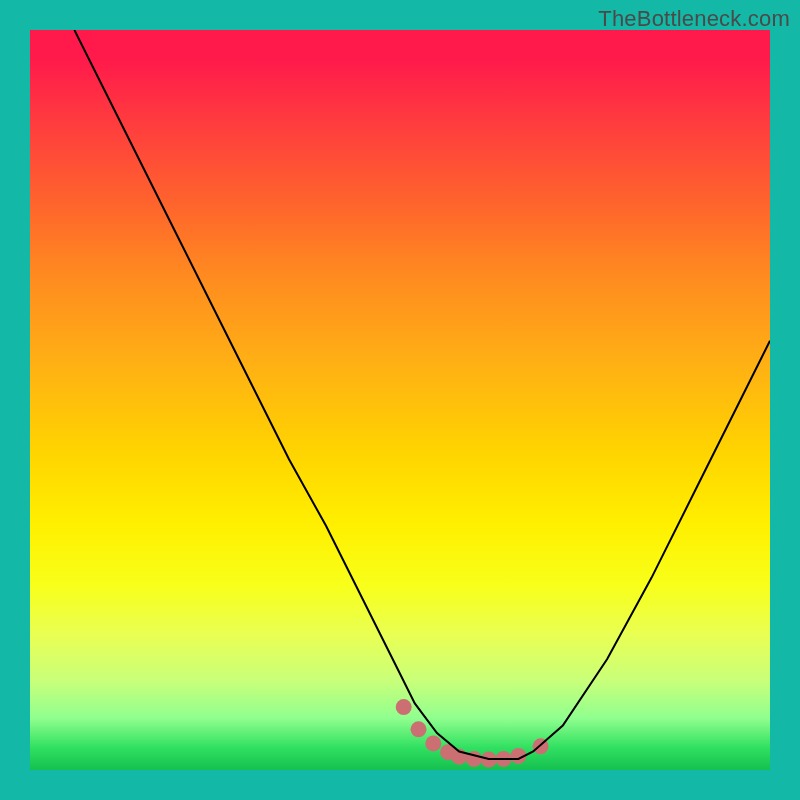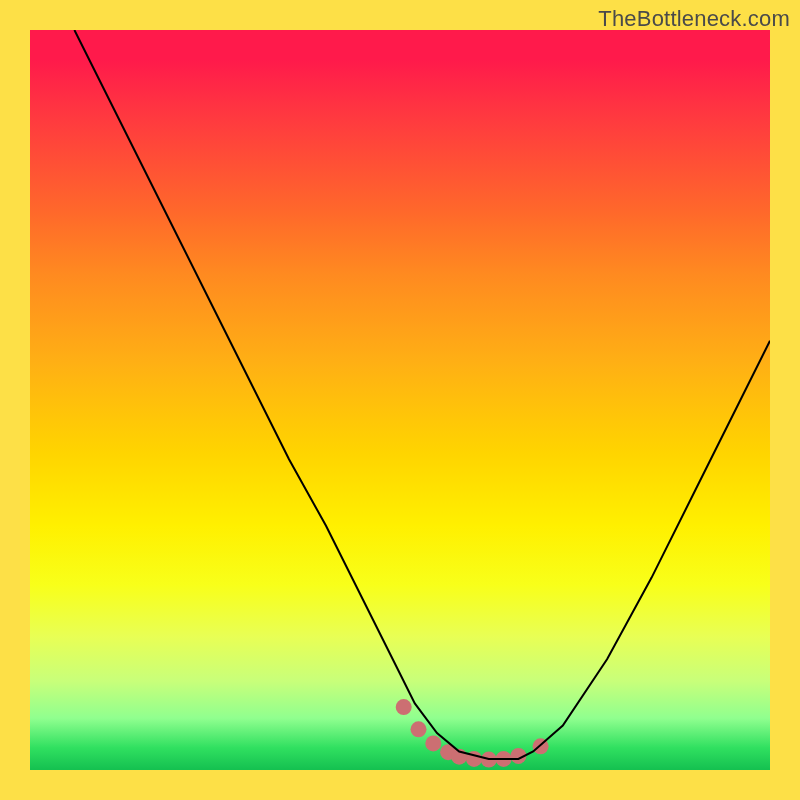--- a/index.html
+++ b/index.html
@@ -9,21 +9,21 @@
     height: 800px;
     background: #000;
     overflow: hidden;
   }
   .frame {
     position: absolute;
     left: 0;
     top: 0;
     width: 800px;
     height: 800px;
-    background: #fde047;
+    background: #14b8a6;
   }
   .plot {
     position: absolute;
     left: 30px;
     top: 30px;
     width: 740px;
     height: 740px;
     overflow: hidden;
   }
   .gradient {

